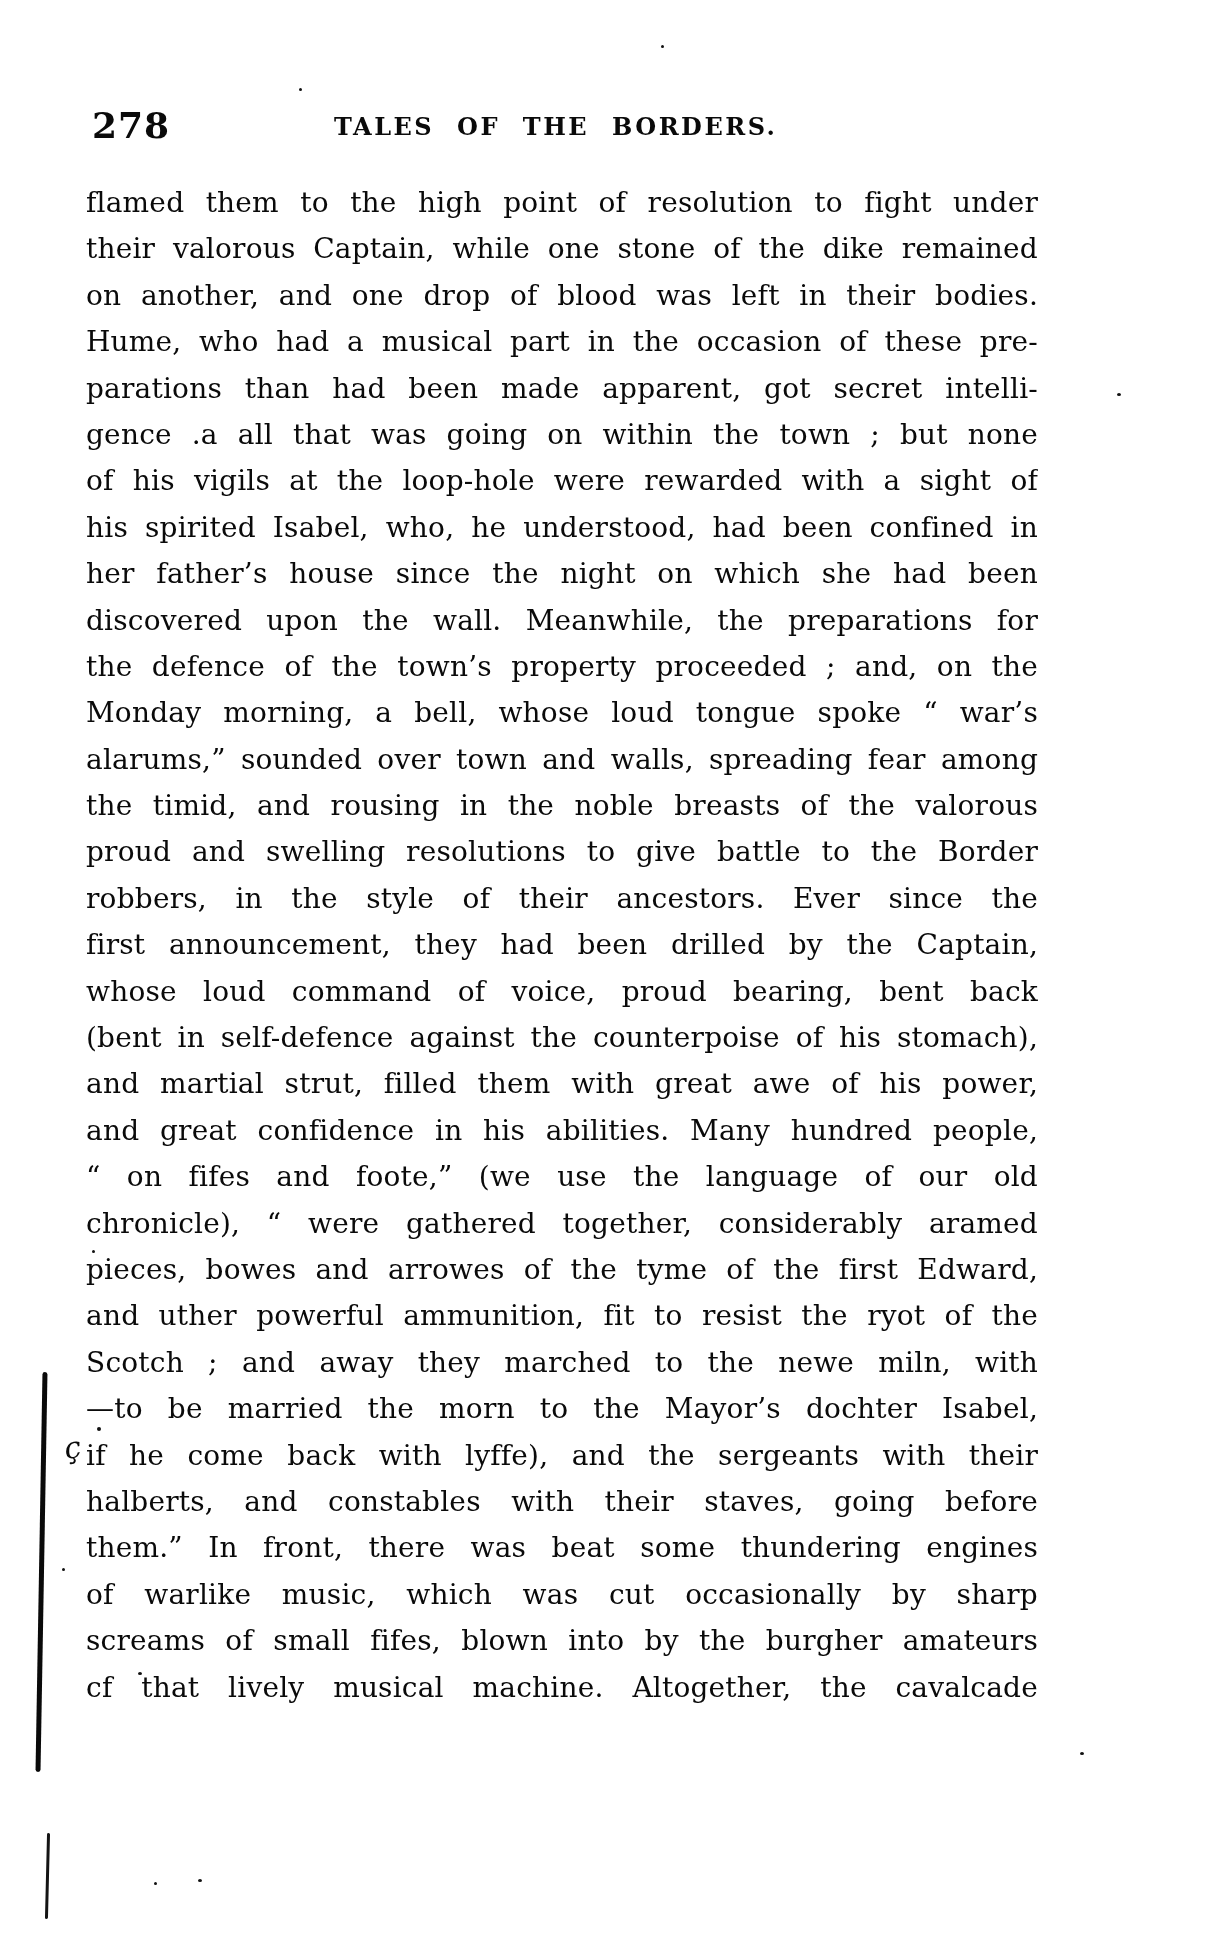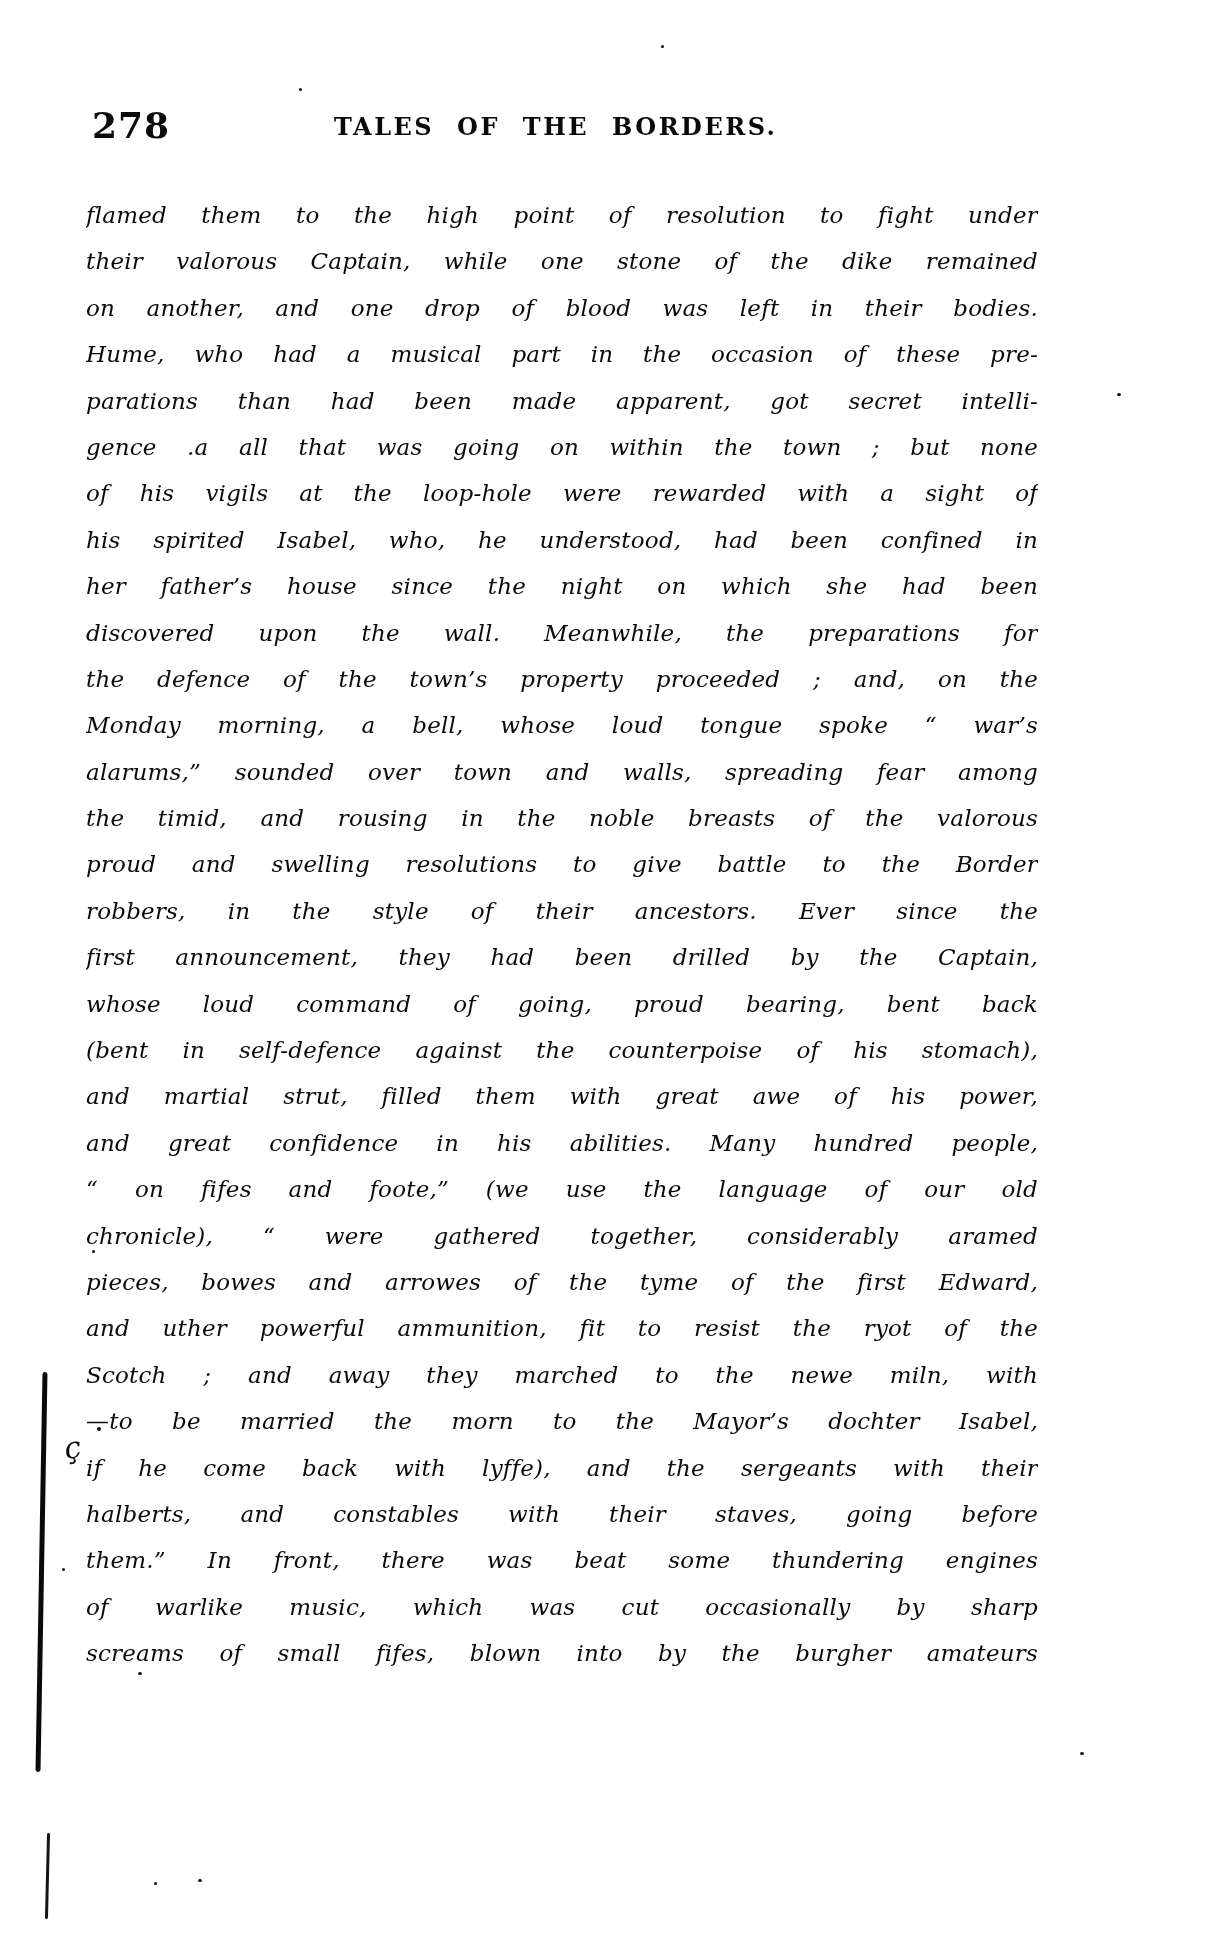--- a/index.html
+++ b/index.html
@@ -18,24 +18,23 @@
     font-size:36px;font-weight:700;letter-spacing:1px;
   }
   .running-title{
     position:absolute;left:334px;top:112px;
     font-size:24px;font-weight:700;
     letter-spacing:2.5px;word-spacing:12px;
     white-space:nowrap;
   }
   
   .body-text{
-    position:absolute;left:86px;top:192px;width:952px;
-    font-size:23px;
+    position:absolute;left:86px;top:180px;width:952px;
+    font-size:28px;
     letter-spacing:0.2px;
-    font-style:italic;
   }
   .line{
     display:block;
     height:46.4px;line-height:46.4px;
     overflow:hidden;
     text-align:justify;
     text-align-last:justify;
     white-space:normal;
   }
   .line::after{content:"";display:inline-block;width:100%;height:0;}
@@ -86,35 +85,36 @@
     <div class="line">his spirited Isabel, who, he understood, had been confined in</div>
     <div class="line">her father’s house since the night on which she had been</div>
     <div class="line">discovered upon the wall. Meanwhile, the preparations for</div>
     <div class="line">the defence of the town’s property proceeded ; and, on the</div>
     <div class="line">Monday morning, a bell, whose loud tongue spoke “ war’s</div>
     <div class="line">alarums,” sounded over town and walls, spreading fear among</div>
     <div class="line">the timid, and rousing in the noble breasts of the valorous</div>
     <div class="line">proud and swelling resolutions to give battle to the Border</div>
     <div class="line">robbers, in the style of their ancestors. Ever since the</div>
     <div class="line">first announcement, they had been drilled by the Captain,</div>
-    <div class="line">whose loud command of going, proud bearing, bent back</div>
+    <div class="line">whose loud command of voice, proud bearing, bent back</div>
     <div class="line">(bent in self-defence against the counterpoise of his stomach),</div>
     <div class="line">and martial strut, filled them with great awe of his power,</div>
     <div class="line">and great confidence in his abilities. Many hundred people,</div>
     <div class="line">“ on fifes and foote,” (we use the language of our old</div>
     <div class="line">chronicle), “ were gathered together, considerably aramed</div>
     <div class="line">pieces, bowes and arrowes of the tyme of the first Edward,</div>
     <div class="line">and uther powerful ammunition, fit to resist the ryot of the</div>
     <div class="line">Scotch ; and away they marched to the newe miln, with</div>
     <div class="line">—to be married the morn to the Mayor’s dochter Isabel,</div>
     <div class="line">if he come back with lyffe), and the sergeants with their</div>
     <div class="line">halberts, and constables with their staves, going before</div>
     <div class="line">them.” In front, there was beat some thundering engines</div>
     <div class="line">of warlike music, which was cut occasionally by sharp</div>
     <div class="line">screams of small fifes, blown into by the burgher amateurs</div>
+    <div class="line">cf that lively musical machine. Altogether, the cavalcade</div>
   </div>
 
   <div class="margin-line-1"></div>
   <div class="margin-line-2"></div>
   <div class="handwritten-mark">ç</div>
 
   <div class="speck s1"></div>
   <div class="speck s2"></div>
   <div class="speck s3"></div>
   <div class="speck s4"></div>

